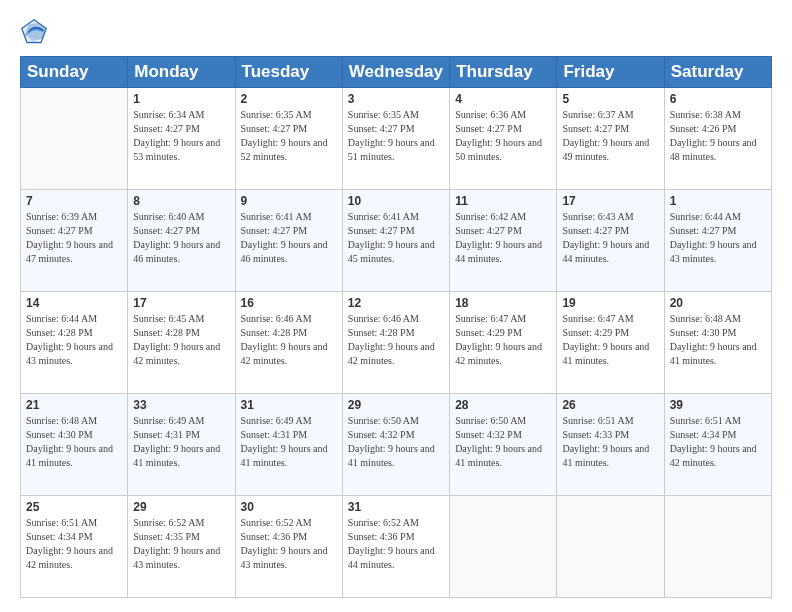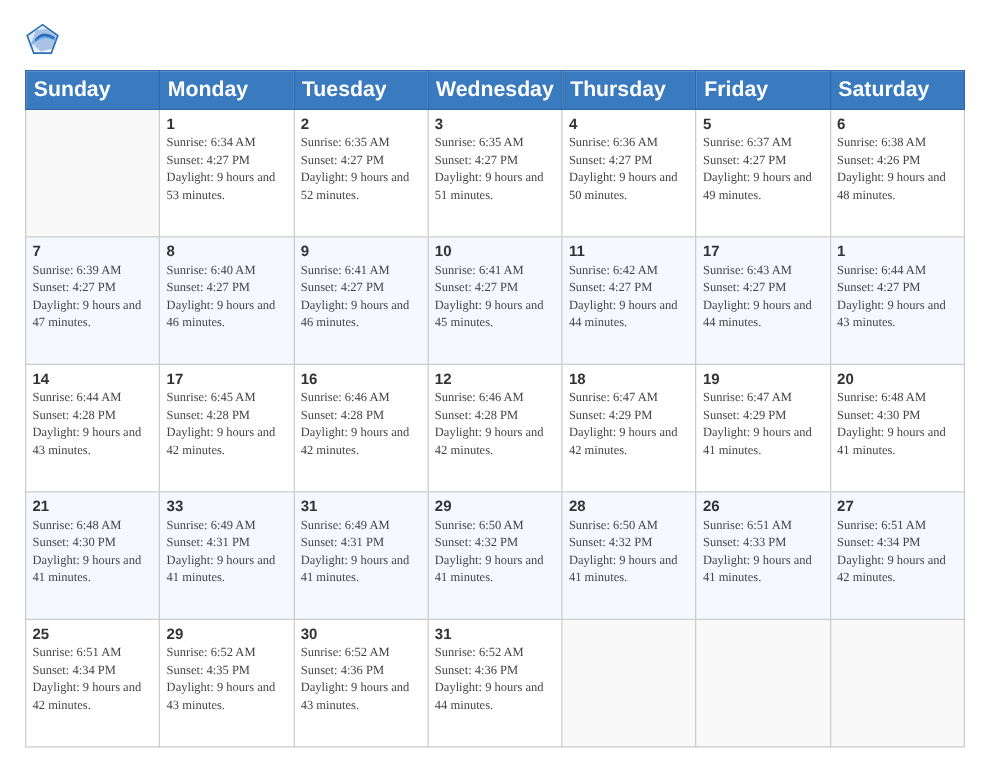--- a/index.html
+++ b/index.html
@@ -248,21 +248,21 @@
           </td>
           <td>
             <div class="day-number">28</div>
             <div class="day-info">Sunrise: 6:50 AM<br>Sunset: 4:32 PM<br>Daylight: 9 hours and 41 minutes.</div>
           </td>
           <td>
             <div class="day-number">26</div>
             <div class="day-info">Sunrise: 6:51 AM<br>Sunset: 4:33 PM<br>Daylight: 9 hours and 41 minutes.</div>
           </td>
           <td>
-            <div class="day-number">27</div>
+            <div class="day-number">39</div>
             <div class="day-info">Sunrise: 6:51 AM<br>Sunset: 4:34 PM<br>Daylight: 9 hours and 42 minutes.</div>
           </td>
         </tr>
         <tr>
           <td>
             <div class="day-number">25</div>
             <div class="day-info">Sunrise: 6:51 AM<br>Sunset: 4:34 PM<br>Daylight: 9 hours and 42 minutes.</div>
           </td>
           <td>
             <div class="day-number">29</div>

